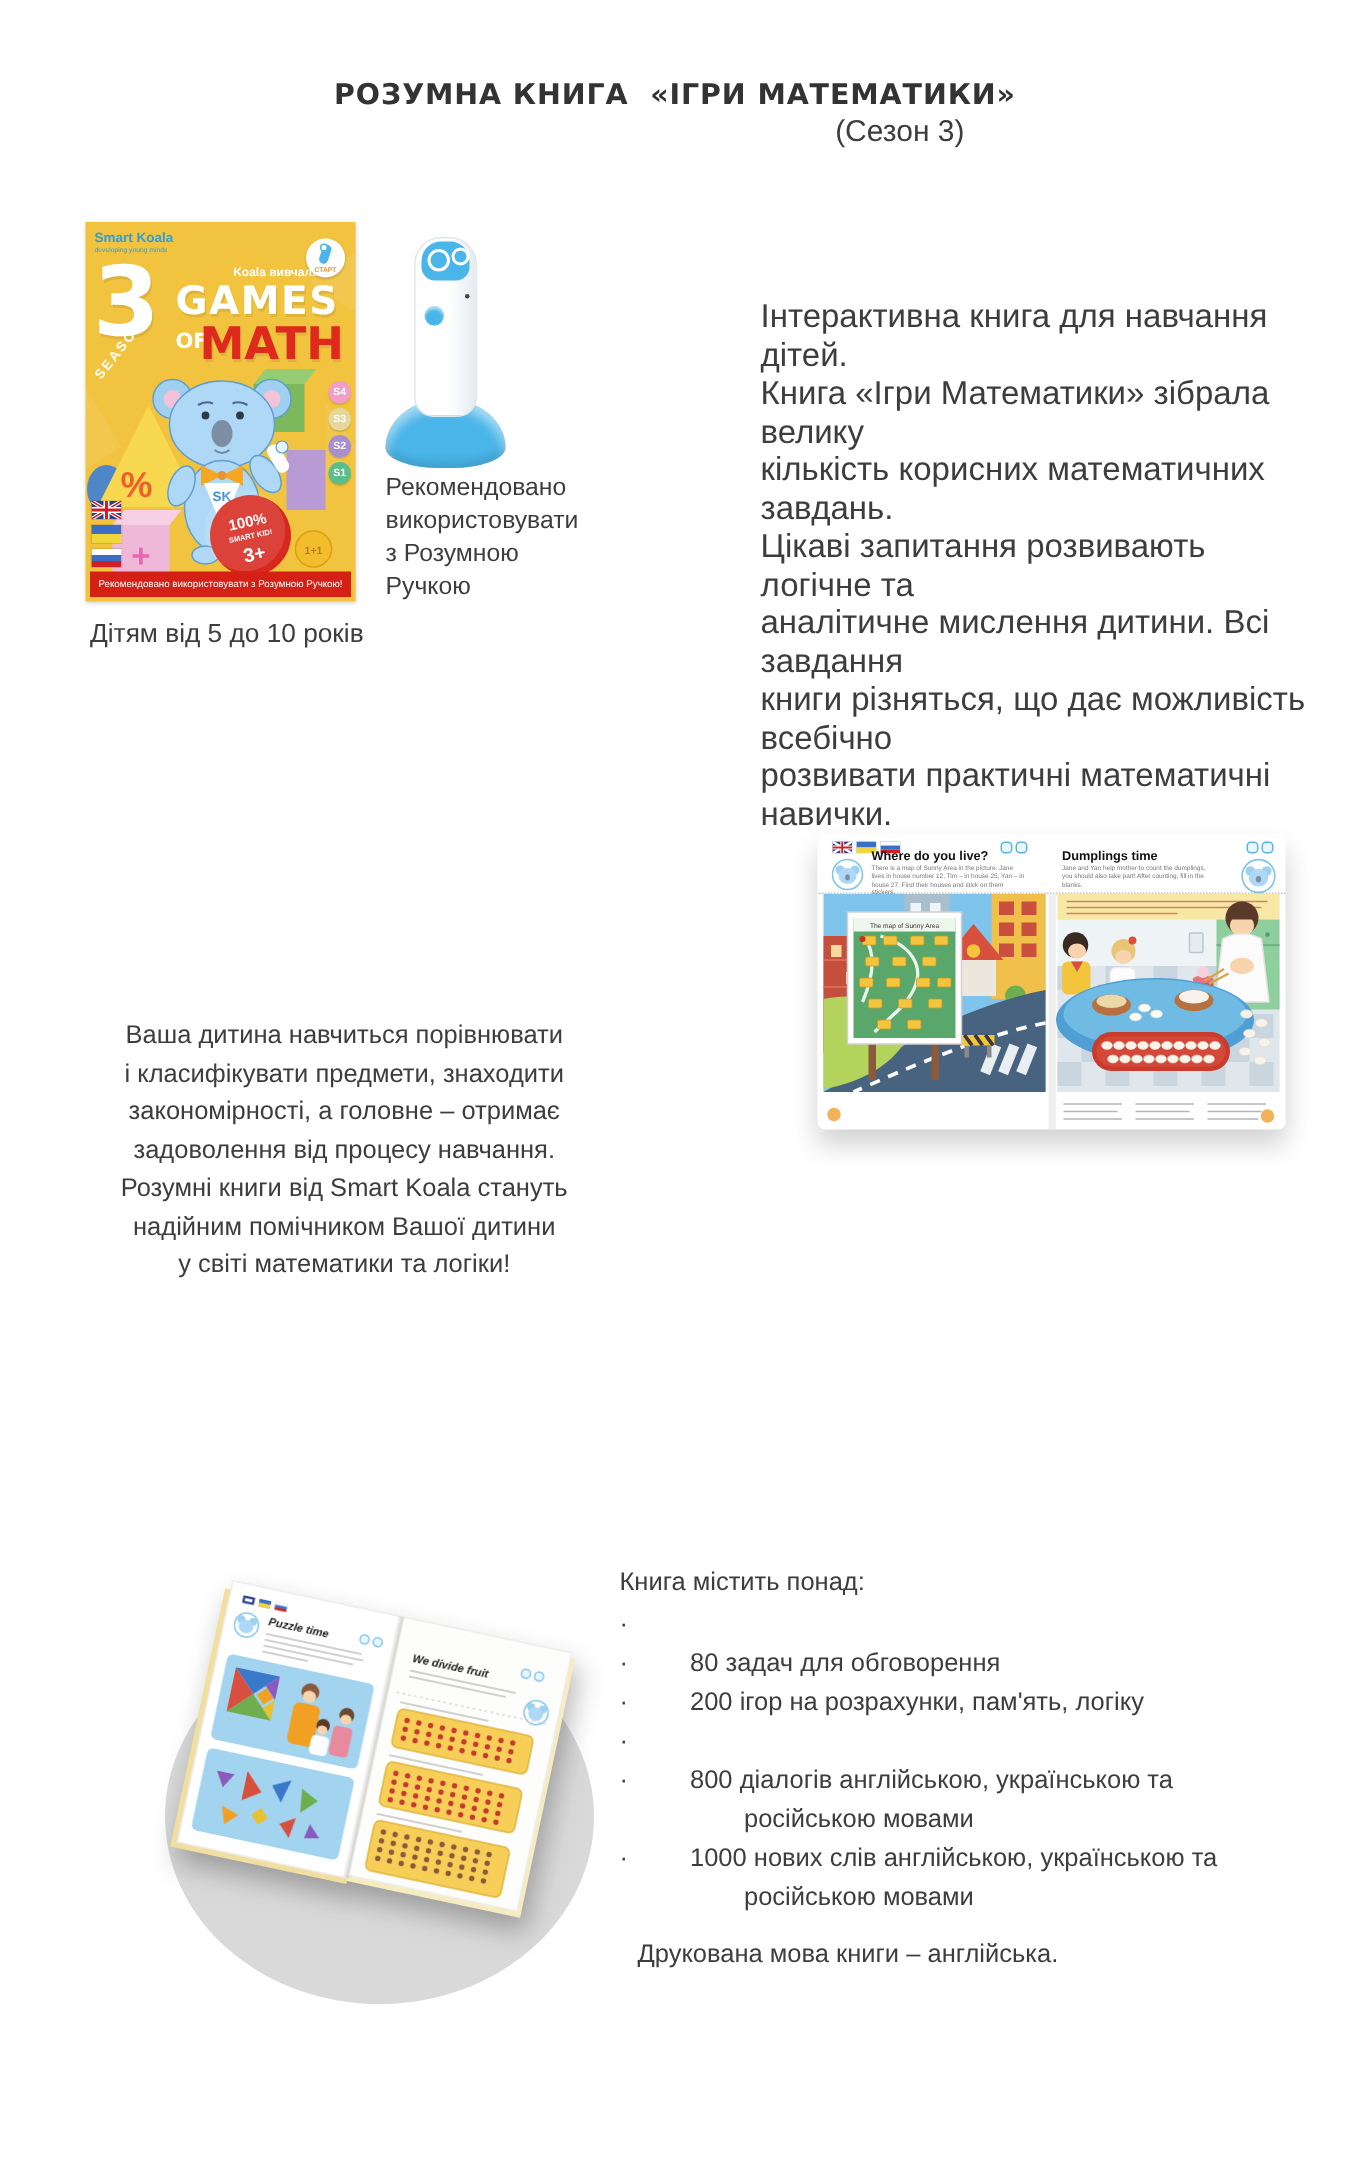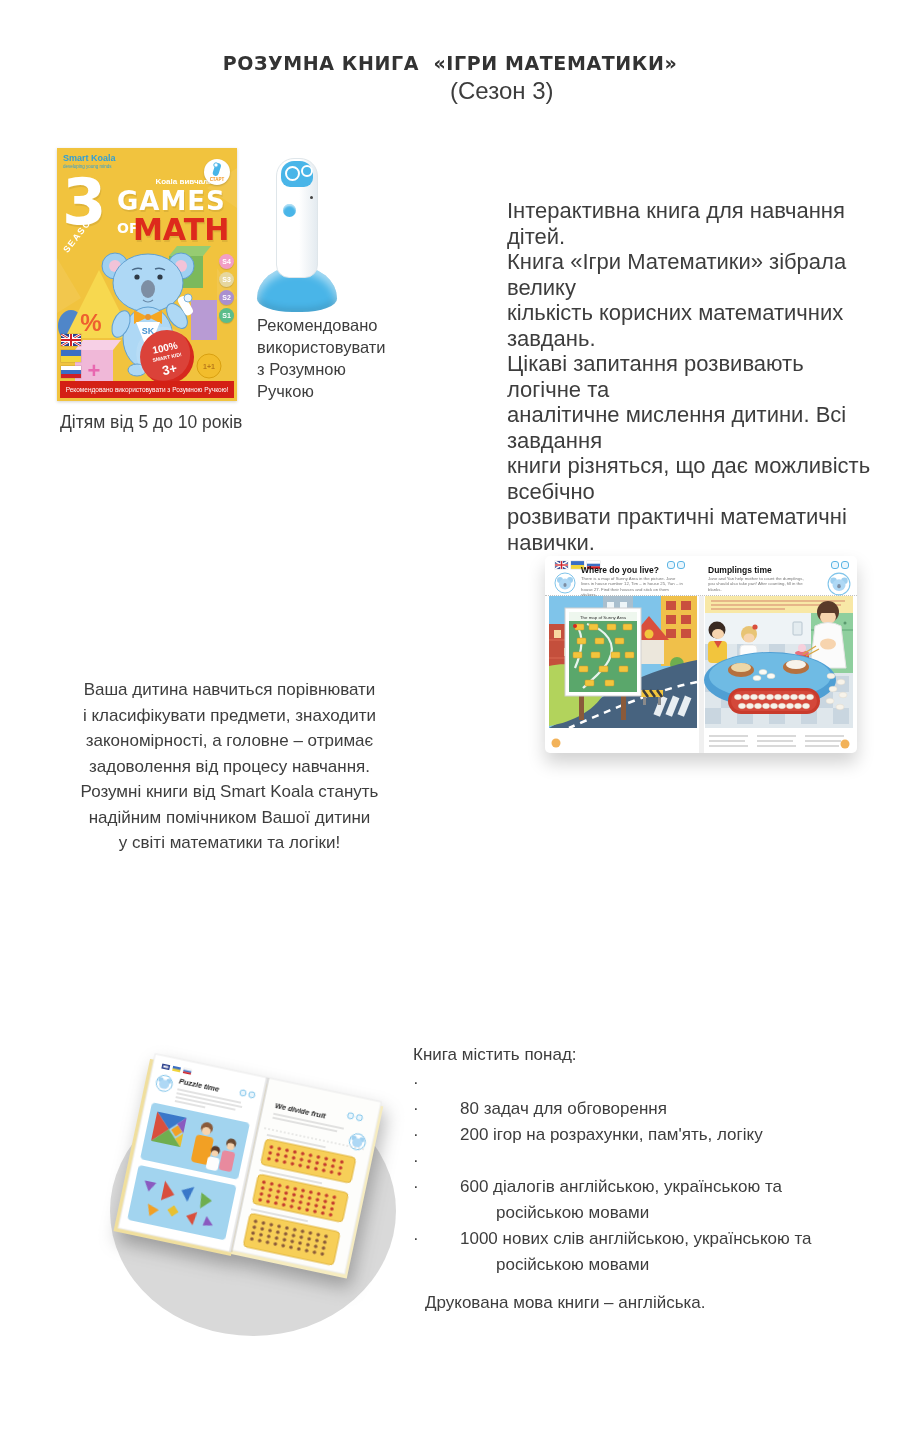--- a/index.html
+++ b/index.html
@@ -2,22 +2,22 @@
 <html><head>
 <meta charset="utf-8">
 <style>
   html,body{margin:0;padding:0;background:#fff;}
   .page{position:relative;width:900px;height:1453px;background:#fff;overflow:hidden;
         font-family:"Liberation Sans",sans-serif;color:#3d3d3d;border-radius:22px;}
   
   .page-title{position:absolute;left:0;top:52px;width:900px;text-align:center;
     font-family:"DejaVu Sans",sans-serif;font-weight:bold;font-size:19px;letter-spacing:.6px;
     color:#333;white-space:pre;}
-  .page-subtitle{position:absolute;left:450px;top:77px;width:193px;
-    font-size:24px;color:#3d3d3d;}
+  .page-subtitle{position:absolute;left:450px;top:77px;width:193px;text-align:right;
+    font-size:20px;color:#3d3d3d;}
   
   .prewrap{white-space:pre-line;}
   .intro{position:absolute;left:507px;top:198px;width:372px;font-size:22px;line-height:25.5px;}
   .age{position:absolute;left:60px;top:412px;font-size:17.5px;}
   .benefits{position:absolute;left:57px;top:677px;width:345px;font-size:17px;line-height:25.5px;text-align:center;}
   .pen-caption{position:absolute;left:257px;top:314px;width:160px;font-size:16.5px;line-height:22px;}
   
   .cover{position:absolute;left:57px;top:148px;width:180px;height:253px;background:#f1c33e;
          overflow:hidden;box-shadow:0 1px 3px rgba(0,0,0,.18);}
   .cover svg{display:block;}
@@ -698,21 +698,21 @@
     </div>
     <div class="c-item">
       <span class="c-bullet">·</span>
       <span class="c-text">200 ігор на розрахунки, пам'ять, логіку</span>
     </div>
     <div class="c-item">
       <span class="c-bullet">·</span>
     </div>
     <div class="c-item">
       <span class="c-bullet">·</span>
-      <span class="c-text">600 діалогів англійською, українською та російською мовами</span>
+      <span class="c-text">800 діалогів англійською, українською та російською мовами</span>
     </div>
     <div class="c-item">
       <span class="c-bullet">·</span>
       <span class="c-text">1000 нових слів англійською, українською та російською мовами</span>
     </div>
   </div>
   <div class="footer-note">Друкована мова книги – англійська.</div>
 
 </div>
 

